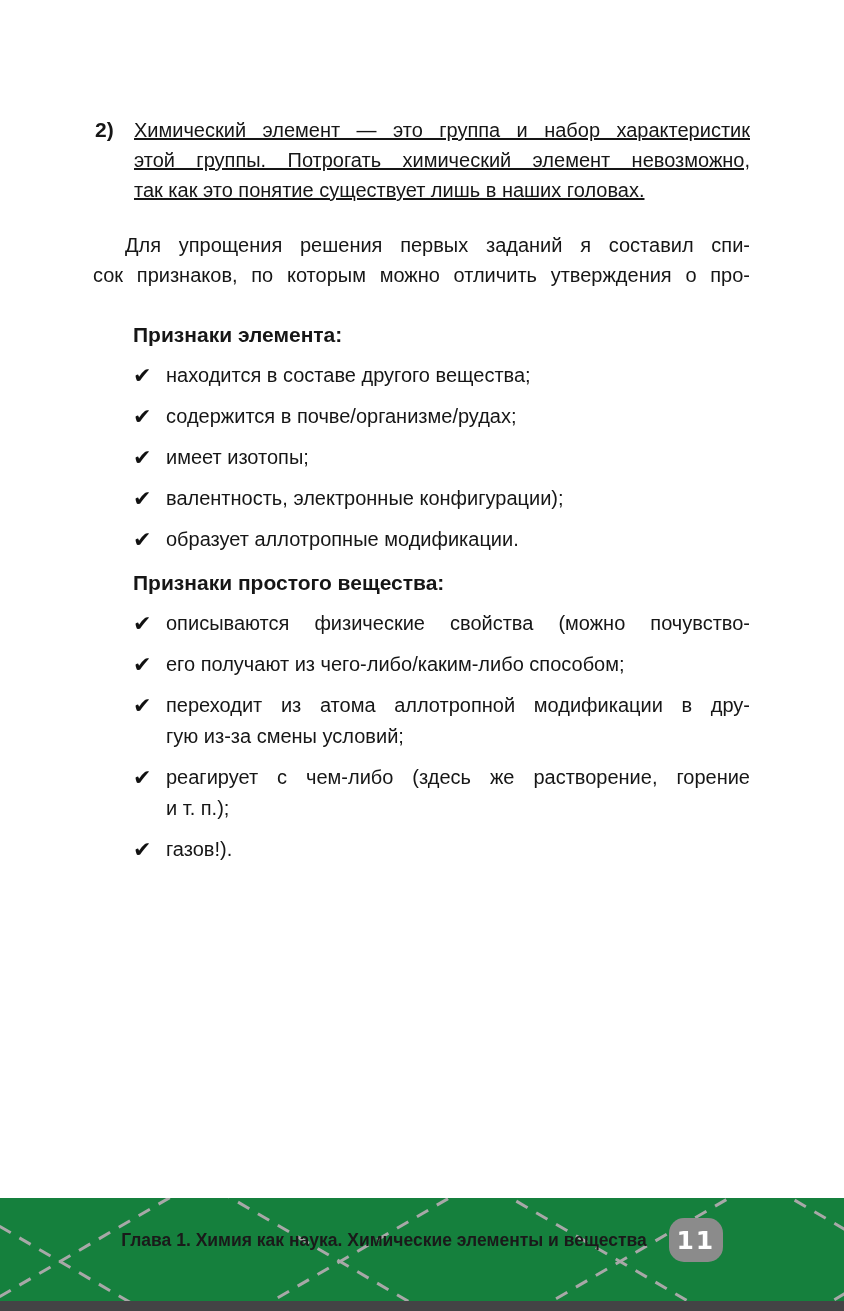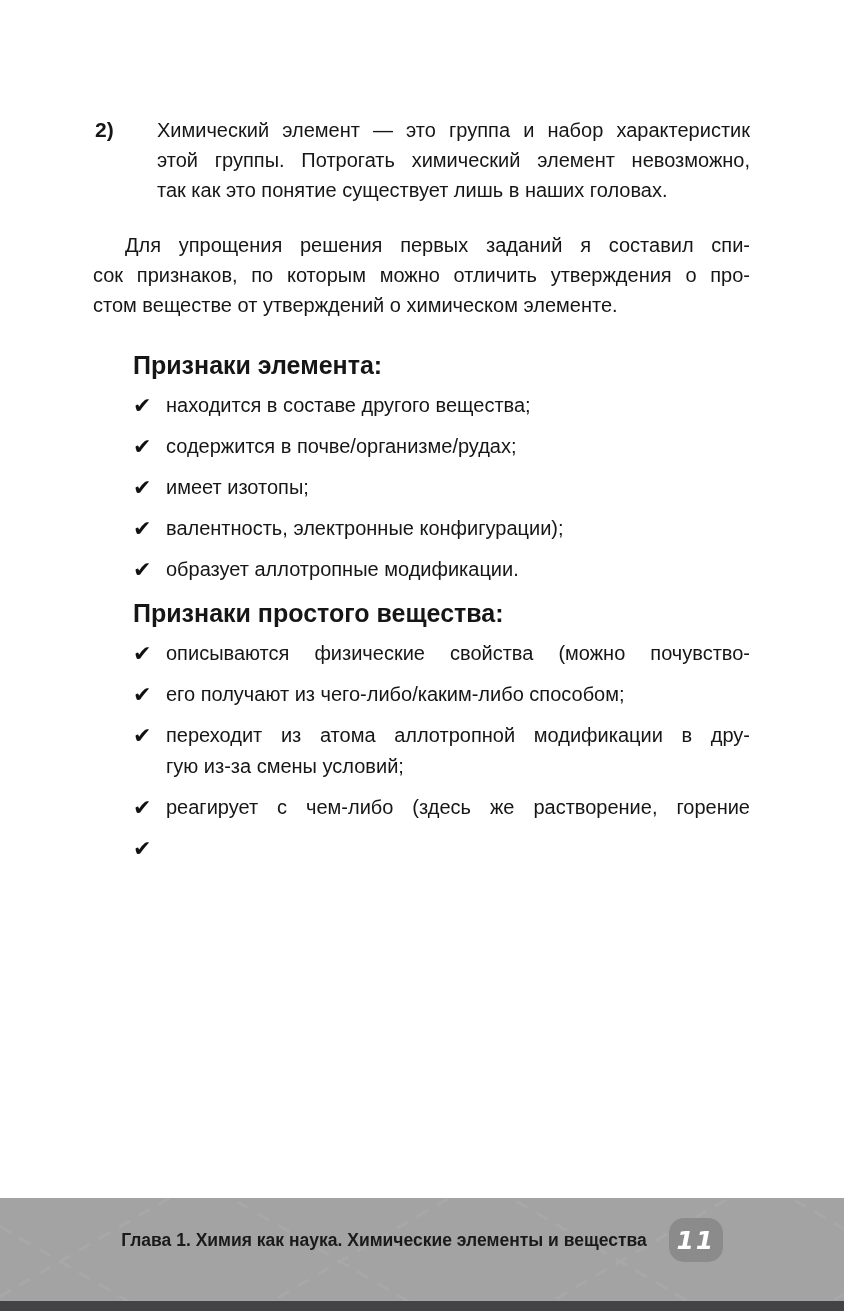--- a/index.html
+++ b/index.html
@@ -15,27 +15,27 @@
     position:absolute;
     left:93px;top:0;
     width:657px;
   }
   .line{display:block;height:30px;line-height:30px;font-size:20px;
         text-align:justify;text-align-last:justify;white-space:normal;}
   .line.last{text-align-last:left;}
   
   .numbered{position:relative;margin-top:115px;}
   .num{position:absolute;left:2px;top:0;font-weight:bold;font-size:21px;line-height:30px;}
-  .num-text{margin-left:64px;}
+  .num-text{margin-left:41px;text-decoration:underline;}
   
   .para{margin-top:25px;}
   .para .line:first-child{text-indent:32px;}
   
   .section{margin-left:40px;width:617px;}
-  .section h3{margin:0;font-size:25px;font-weight:bold;line-height:28px;}
+  .section h3{margin:0;font-size:21px;font-weight:bold;line-height:28px;}
   .sec-1 h3{margin-top:31px;margin-bottom:11px;}
   .sec-2 h3{margin-top:14px;margin-bottom:11px;}
   .check-item{display:flex;margin-bottom:10px;}
   .check{flex:0 0 33px;font-size:22px;line-height:31px;color:#111111;
          font-family:"DejaVu Sans",sans-serif;}
   .check-item .item-lines{flex:1 1 auto;min-width:0;}
   .check-item .line{height:31px;line-height:31px;}
   
   .footer{
     position:absolute;left:0;top:1198px;width:844px;height:113px;
@@ -44,21 +44,21 @@
   .dashes{position:absolute;left:0;top:0;width:844px;height:103px;display:block;}
   .footer-row{
     position:relative;
     display:flex;align-items:center;justify-content:center;
     gap:22px;height:68px;margin-top:8px;
   }
   .chapter{font-size:17.5px;font-weight:bold;color:#1a1a1a;}
   .page-badge{
     width:54px;height:44px;border-radius:15px;
     display:flex;align-items:center;justify-content:center;
-    color:#ffffff;font-weight:bold;font-style:italic;
+    color:#ffffff;font-weight:bold;
     font-size:25px;letter-spacing:2px;
     font-family:"DejaVu Sans",sans-serif;
   }
   .bottom-bar{position:absolute;left:0;bottom:0;width:844px;height:10px;background:#434345;}
 </style>
 </head>
 <body>
 
 <div class="page">
 
@@ -69,21 +69,20 @@
       <div class="num-text">
           <div class="line">Химический элемент — это группа и набор характеристик</div>
           <div class="line">этой группы. Потрогать химический элемент невозможно,</div>
           <div class="line last">так как это понятие существует лишь в наших головах.</div>
         </div>
     </div>
 
     <div class="para">
         <div class="line">Для упрощения решения первых заданий я составил спи-</div>
         <div class="line">сок признаков, по которым можно отличить утверждения о про-</div>
-        <div class="line last">стом веществе от утверждений о химическом элементе.</div>
       </div>
 
     <div id="sections">
         <section class="section sec-1">
           <h3>Признаки элемента:</h3>
           <div class="check-item">
             <span class="check">✔</span>
             <div class="item-lines">
               <div class="line last">находится в составе другого вещества;</div>
             </div>
@@ -131,33 +130,35 @@
             <span class="check">✔</span>
             <div class="item-lines">
               <div class="line">переходит из атома аллотропной модификации в дру-</div>
               <div class="line last">гую из-за смены условий;</div>
             </div>
           </div>
           <div class="check-item">
             <span class="check">✔</span>
             <div class="item-lines">
               <div class="line">реагирует с чем-либо (здесь же растворение, горение</div>
+              <div class="line last">и т. п.);</div>
             </div>
           </div>
           <div class="check-item">
             <span class="check">✔</span>
             <div class="item-lines">
+              <div class="line last">газов!).</div>
             </div>
           </div>
         </section>
       </div>
 
   </main>
 
-  <footer class="footer" style="background: #a3a3a3;">
+  <footer class="footer" style="background: #15803d;">
     <svg class="dashes" viewBox="0 0 844 103" preserveAspectRatio="none">
       <polyline points="-80,145 200,-18 480,145 760,-18 1040,145" fill="none" stroke="#a8a8a8" stroke-width="3" stroke-dasharray="13 10"></polyline>
       <polyline points="-80,-18 200,145 480,-18 760,145 1040,-18" fill="none" stroke="#a8a8a8" stroke-width="3" stroke-dasharray="13 10"></polyline>
     </svg>
     <div class="footer-row">
       <span class="chapter">Глава 1. Химия как наука. Химические элементы и вещества</span>
       <span class="page-badge" id="page-badge" style="background: rgb(139, 139, 139);">11</span>
     </div>
     <div class="bottom-bar" style="background: rgb(67, 67, 69);"></div>
   </footer>

